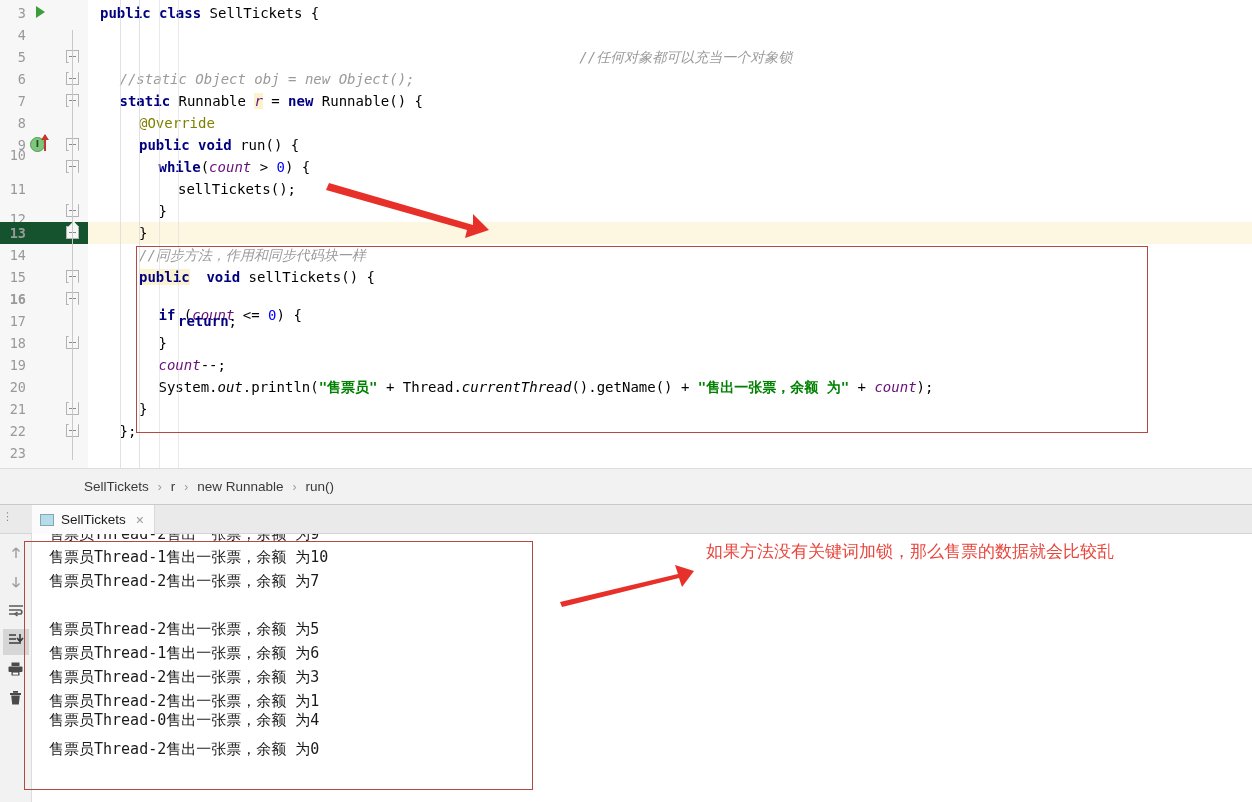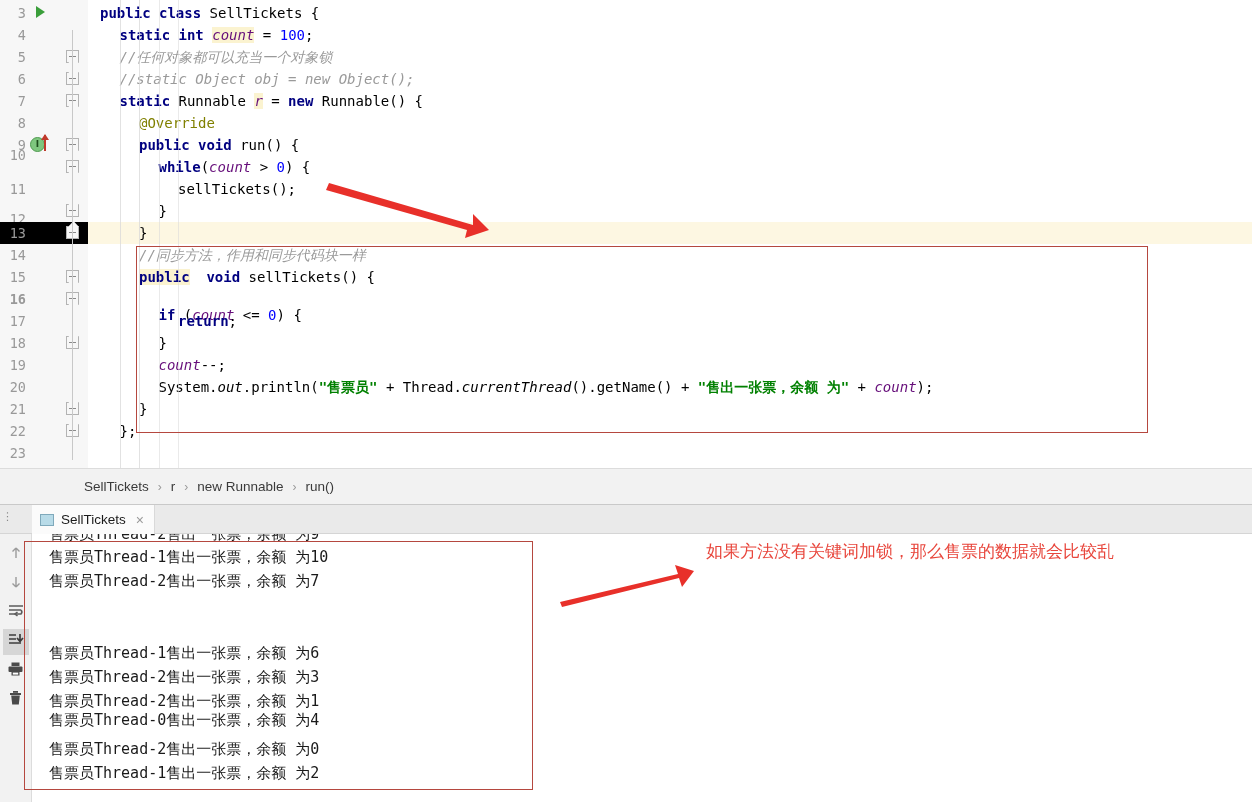--- a/index.html
+++ b/index.html
@@ -24,21 +24,21 @@
   .ln-row {
     position: absolute; left: 0; width: 88px; height: 22px;
     font-family: "DejaVu Sans Mono", monospace;
     font-size: 13.5px;
   }
   .ln-num {
     position: absolute; right: 62px; top: 3px;
     color: #999999; text-align: right; width: 30px;
     font-family: "DejaVu Sans Mono", monospace; font-size: 13.5px;
   }
-  .ln-row.cur { background: #000000; }
+  .ln-row.cur { background: #14532d; font-weight: bold; }
 
   .run-arrow {
     position: absolute; left: 36px; top: 4px;
     width: 0; height: 0;
     border-left: 9px solid #3a9e3a;
     border-top: 6px solid transparent;
     border-bottom: 6px solid transparent;
   }
   .impl-mark {
     position: absolute; left: 30px; top: 3px;
@@ -288,22 +288,21 @@
       <div class="fold-h up" style="left: 6px; top: 226px;"></div>
       <div class="fold-h down" style="left: 6px; top: 270px;"></div>
       <div class="fold-h down" style="left: 6px; top: 292px;"></div>
       <div class="fold-h up" style="left: 6px; top: 336px;"></div>
       <div class="fold-h up" style="left: 6px; top: 402px;"></div>
       <div class="fold-h up" style="left: 6px; top: 424px;"></div>
       <div class="fold-line" style="top: 30px; height: 430px;"></div>
     </div>
   <div id="code">
       <div class="cl" style="top: 2px; padding-left: 12px;"><span class="kw">public</span><span class="plain"> </span><span class="kw">class</span><span class="plain"> SellTickets {</span></div>
-      <div class="cl" style="top: 24px; padding-left: 31.5px;"><span class="kw">static</span><span class="plain"> </span><span class="kw">int</span><span class="plain"> </span><span class="fldhi">count</span><span class="plain"> = </span><span class="num">100</span><span class="plain">;</span></div>
-      <div class="cl" style="top: 46px; padding-left: 31.5px;"><span class="cmt">//任何对象都可以充当一个对象锁</span></div>
+      <div class="cl" style="top: 46px; padding-left: 31.5px; text-align: center;"><span class="cmt">//任何对象都可以充当一个对象锁</span></div>
       <div class="cl" style="top: 68px; padding-left: 31.5px;"><span class="cmt">//static Object obj = new Object();</span></div>
       <div class="cl" style="top: 90px; padding-left: 31.5px;"><span class="kw">static</span><span class="plain"> Runnable </span><span class="fldhi">r</span><span class="plain"> = </span><span class="kw">new</span><span class="plain"> Runnable() {</span></div>
       <div class="cl" style="top: 112px; padding-left: 51px;"><span class="ann">@Override</span></div>
       <div class="cl" style="top: 134px; padding-left: 51px;"><span class="kw">public</span><span class="plain"> </span><span class="kw">void</span><span class="plain"> run() {</span></div>
       <div class="cl" style="top: 156px; padding-left: 70.5px;"><span class="kw">while</span><span class="plain">(</span><span class="fld">count</span><span class="plain"> &gt; </span><span class="num">0</span><span class="plain">) {</span></div>
       <div class="cl" style="top: 178px; padding-left: 90px;"><span class="plain">sellTickets();</span></div>
       <div class="cl" style="top: 200px; padding-left: 70.5px;"><span class="plain">}</span></div>
       <div class="cl cur" style="top: 222px; padding-left: 51px;"><span class="plain">}</span></div>
       <div class="cl" style="top: 244px; padding-left: 51px;"><span class="cmt">//同步方法，作用和同步代码块一样</span></div>
       <div class="cl" style="top: 266px; padding-left: 51px;"><span class="kwhi">public</span><span class="plain">  </span><span class="kw">void</span><span class="plain"> sellTickets() {</span></div>
@@ -386,26 +385,26 @@
             <rect x="2" y="3" width="11" height="2" fill="#4a4a4a"></rect>
             <path d="M3.2 5.5 L11.8 5.5 L10.8 14.5 L4.2 14.5 Z" fill="#4a4a4a"></path>
           </svg></span>
       </div>
     </div>
 
   <div id="console-out">
       <div class="con-line" style="top: -12px;">售票员Thread-2售出一张票，余额 为9</div>
       <div class="con-line" style="top: 11px;">售票员Thread-1售出一张票，余额 为10</div>
       <div class="con-line" style="top: 35px;">售票员Thread-2售出一张票，余额 为7</div>
+      <div class="con-line" style="top: 83px;">售票员Thread-2售出一张票，余额 为5</div>
       <div class="con-line" style="top: 107px;">售票员Thread-1售出一张票，余额 为6</div>
       <div class="con-line" style="top: 131px;">售票员Thread-2售出一张票，余额 为3</div>
       <div class="con-line" style="top: 155px;">售票员Thread-2售出一张票，余额 为1</div>
       <div class="con-line" style="top: 174px;">售票员Thread-0售出一张票，余额 为4</div>
       <div class="con-line" style="top: 203px; text-align: center;">售票员Thread-2售出一张票，余额 为0</div>
-      <div class="con-line" style="top: 227px;">售票员Thread-1售出一张票，余额 为2</div>
     </div>
 </div>
 
 <div id="console-box"></div>
 
 <svg class="arrow-svg" style="left:558px; top:565px;" width="140" height="42" viewBox="0 0 140 42">
   <polygon points="2,37 120,9 117,0 136,6 124,22 121,13 4,42" fill="#e8302a"></polygon>
 </svg>
 
 <div id="annotation">如果方法没有关键词加锁，那么售票的数据就会比较乱</div>

